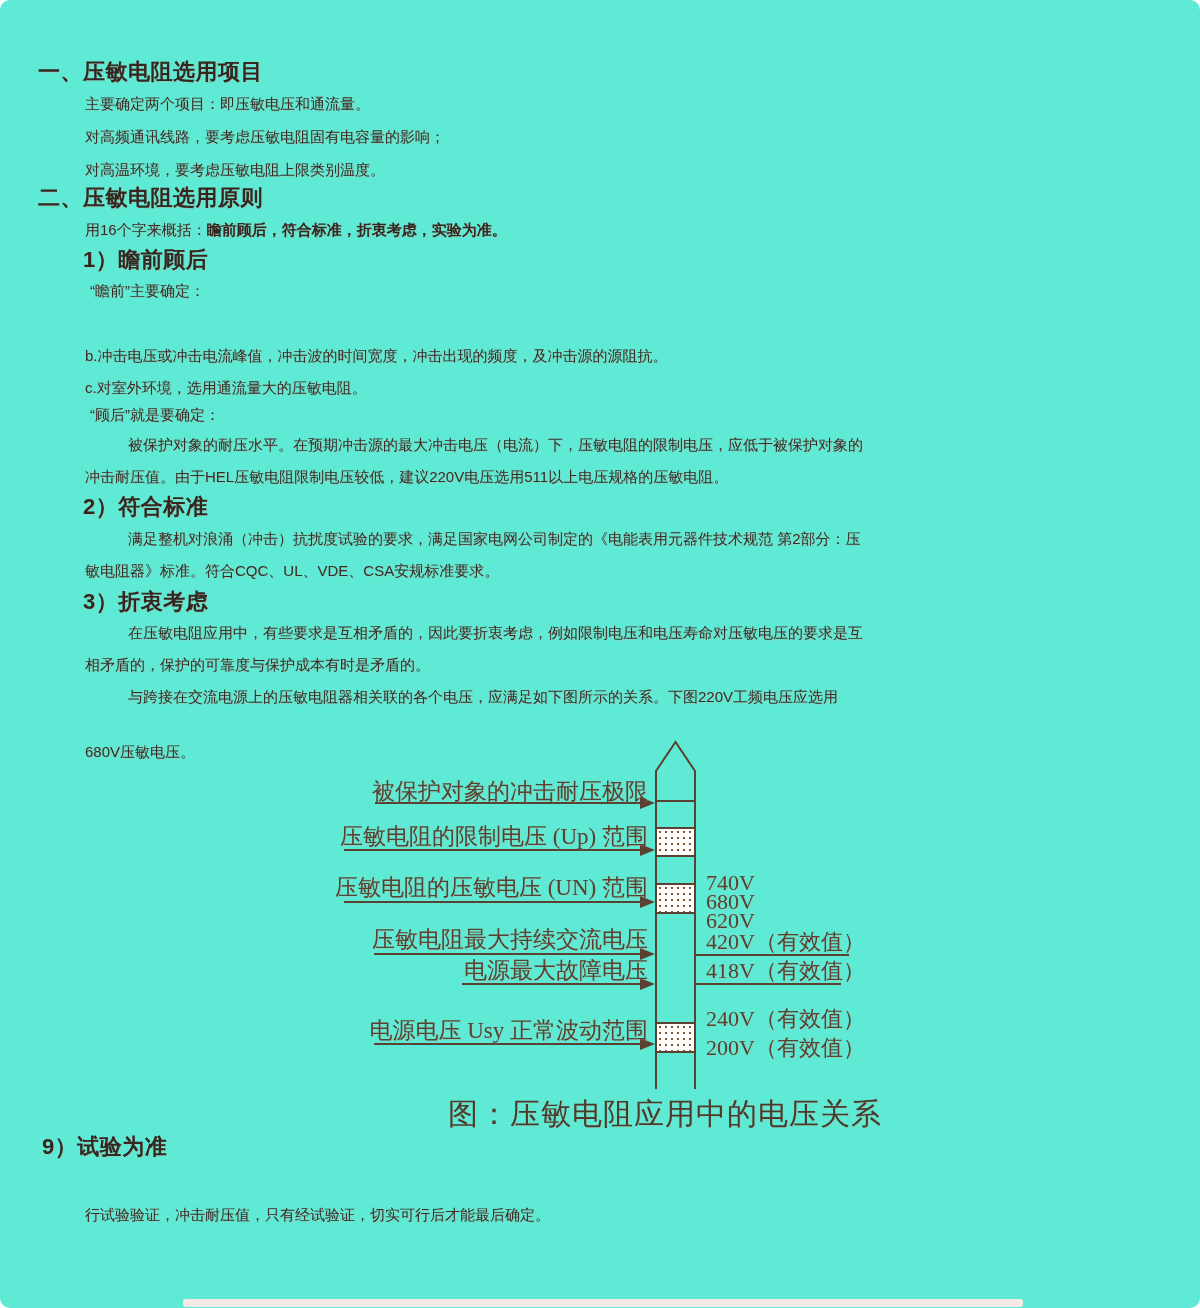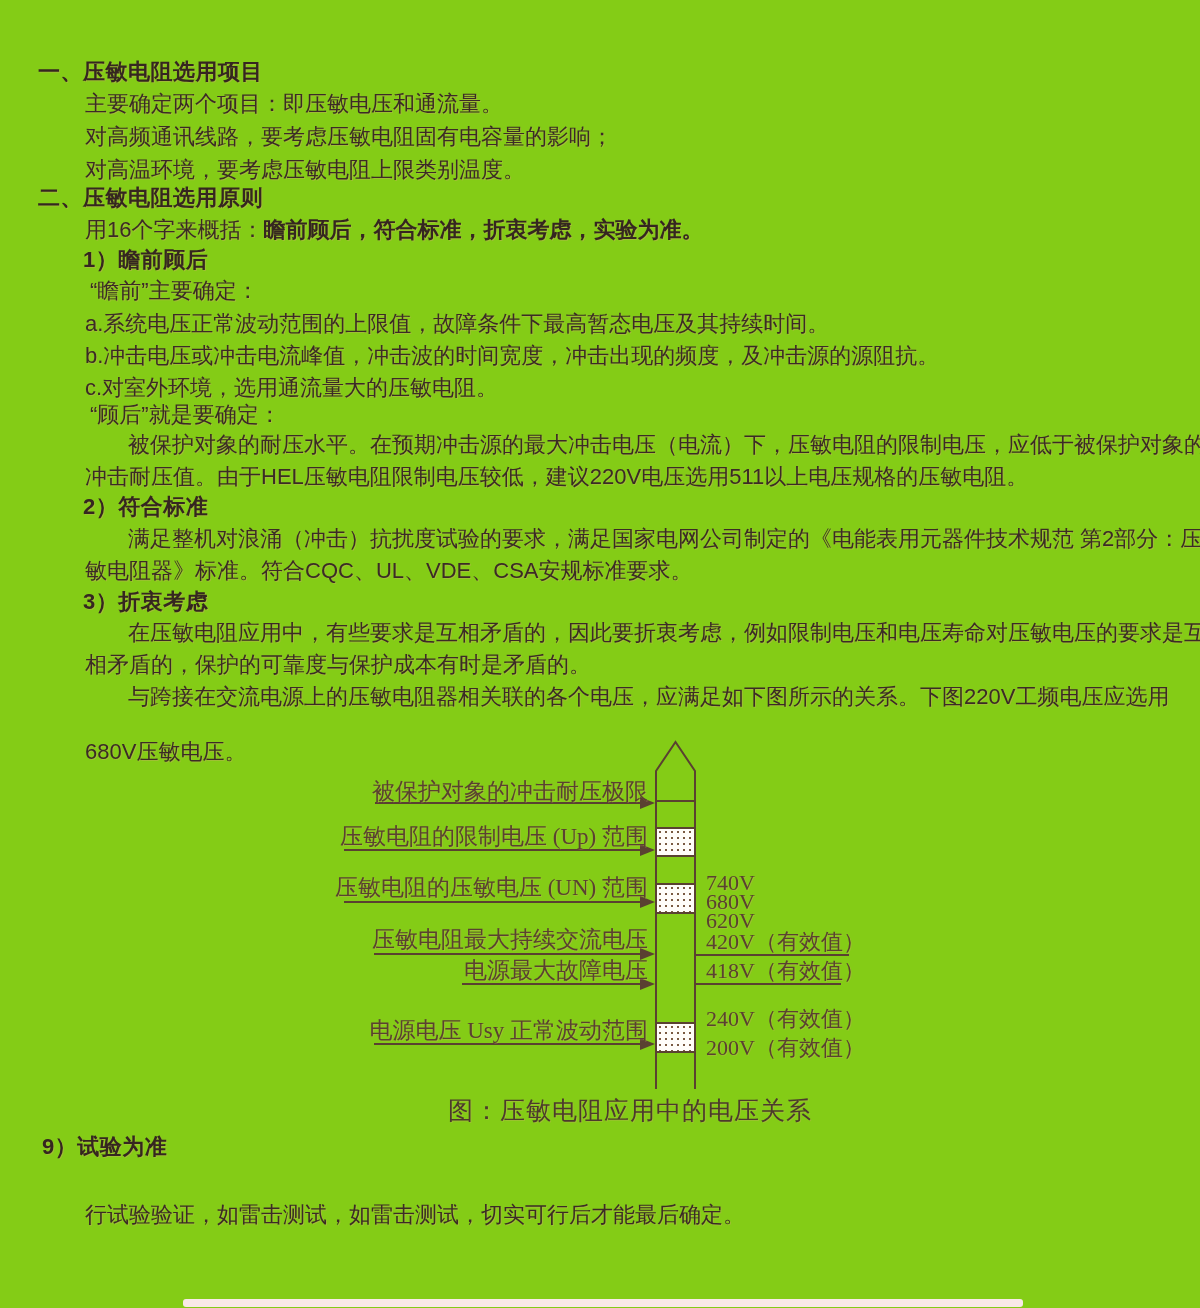--- a/index.html
+++ b/index.html
@@ -1,21 +1,21 @@
 <!DOCTYPE html>
 <html><head>
 <meta charset="utf-8">
 <style>
   html,body{margin:0;padding:0;background:#ffffff;}
   .page{
-    position:relative;width:1200px;height:1308px;background:#84cc16;
-    font-family:"Liberation Sans",sans-serif;color:#3b2b26;overflow:hidden;
+    position:relative;width:1200px;height:1308px;background:#5eead4;
+    font-family:"Liberation Sans",sans-serif;color:#3b2b26;overflow:hidden;border-radius:10px;
   }
   .ln{
-    position:absolute;white-space:nowrap;font-size:22px;line-height:26px;
+    position:absolute;white-space:nowrap;font-size:15px;line-height:26px;
     text-shadow:1px 1px 0 rgba(235,158,138,0.28);
   }
   .hd{font-weight:bold;font-size:22px;letter-spacing:0.5px;color:#352620;}
   .b{font-weight:bold;color:#352620;}
   .fig-label{
     position:absolute;white-space:nowrap;text-align:right;
     font-family:"Liberation Serif","DejaVu Serif",serif;
     font-size:23px;line-height:25px;color:#5a4131;
     text-shadow:1px 1px 0 rgba(235,158,138,0.22);
   }
@@ -28,21 +28,21 @@
   }
   .dotbox{
     position:absolute;box-sizing:border-box;border:2px solid #5a4131;
     background-color:#fffdf9;
     background-image:radial-gradient(circle,#7a5a42 1px,rgba(0,0,0,0) 1.4px);
     background-size:6px 6px;
   }
   .caption{
     position:absolute;white-space:nowrap;
     font-family:Liberation Serif, serif;
-    font-size:25px;color:#4c3a2d;letter-spacing:1px;
+    font-size:30px;color:#4c3a2d;letter-spacing:1px;
     text-shadow:1px 1px 0 rgba(235,158,138,0.22);
   }
   svg.overlay{position:absolute;left:0;top:0;pointer-events:none;}
   .pink-strip{position:absolute;left:183px;top:1299px;width:840px;height:8px;
     background:#f9e9e7;border-radius:3px;}
 </style>
 </head>
 <body>
 
 <div class="page">
@@ -52,21 +52,20 @@
   <div class="ln" style="left:85px;top:124px">对高频通讯线路，要考虑压敏电阻固有电容量的影响；</div>
   <div class="ln" style="left:85px;top:157px">对高温环境，要考虑压敏电阻上限类别温度。</div>
 
   <div class="ln hd" style="left:38px;top:185px">二、压敏电阻选用原则</div>
   <div class="ln" style="left:85px;top:217px">
     <span>用16个字来概括：</span><span class="b">瞻前顾后，符合标准，折衷考虑，实验为准。</span>
   </div>
 
   <div class="ln hd" style="left:83px;top:247px">1）瞻前顾后</div>
   <div class="ln" style="left:90px;top:278px">“瞻前”主要确定：</div>
-  <div class="ln" style="left:85px;top:311px">a.系统电压正常波动范围的上限值，故障条件下最高暂态电压及其持续时间。</div>
   <div class="ln" style="left:85px;top:343px">b.冲击电压或冲击电流峰值，冲击波的时间宽度，冲击出现的频度，及冲击源的源阻抗。</div>
   <div class="ln" style="left:85px;top:375px">c.对室外环境，选用通流量大的压敏电阻。</div>
   <div class="ln" style="left:90px;top:402px">“顾后”就是要确定：</div>
   <div class="ln" style="left:128px;top:432px">被保护对象的耐压水平。在预期冲击源的最大冲击电压（电流）下，压敏电阻的限制电压，应低于被保护对象的</div>
   <div class="ln" style="left:85px;top:464px">冲击耐压值。由于HEL压敏电阻限制电压较低，建议220V电压选用511以上电压规格的压敏电阻。</div>
 
   <div class="ln hd" style="left:83px;top:494px">2）符合标准</div>
   <div class="ln" style="left:128px;top:526px">满足整机对浪涌（冲击）抗扰度试验的要求，满足国家电网公司制定的《电能表用元器件技术规范  第2部分：压</div>
   <div class="ln" style="left:85px;top:558px">敏电阻器》标准。符合CQC、UL、VDE、CSA安规标准要求。</div>
 
@@ -121,16 +120,16 @@
     <div class="fig-val" style="left:706px;top:910px">620V</div>
     <div class="fig-val" style="left:706px;top:931px">420V（有效值）</div>
     <div class="fig-val" style="left:706px;top:960px">418V（有效值）</div>
     <div class="fig-val" style="left:706px;top:1008px">240V（有效值）</div>
     <div class="fig-val" style="left:706px;top:1037px">200V（有效值）</div>
 
     <div class="caption" style="left:448px;top:1094px">图：压敏电阻应用中的电压关系</div>
   </div>
 
   <div class="ln hd" style="left:42px;top:1134px">9）试验为准</div>
-  <div class="ln" style="left:85px;top:1202px">行试验验证，如雷击测试，如雷击测试，切实可行后才能最后确定。</div>
+  <div class="ln" style="left:85px;top:1202px">行试验验证，冲击耐压值，只有经试验证，切实可行后才能最后确定。</div>
 
   <div class="pink-strip"></div>
 </div>
 
 </body></html>

